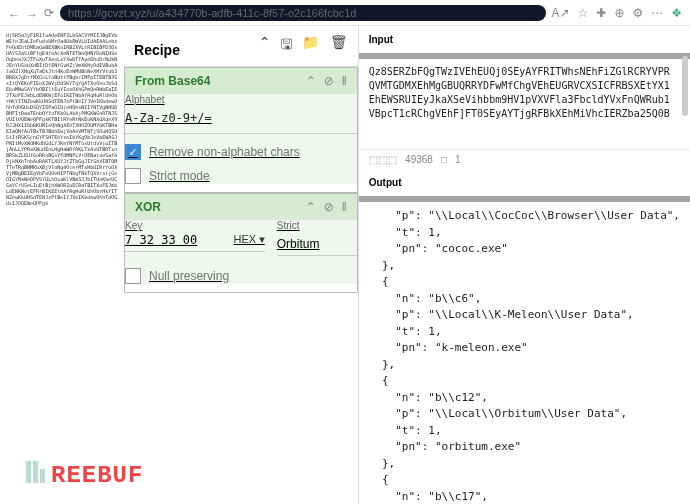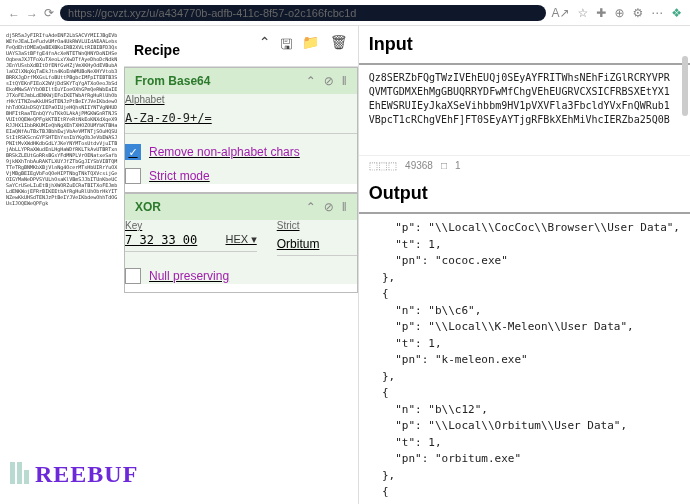--- a/index.html
+++ b/index.html
@@ -17,35 +17,35 @@
 .op-block { border: 1px solid #bbb; margin: 0; }
 .op-header { background: #d5ecd1; padding: 6px 10px; display: flex; align-items: center; justify-content: space-between; }
 .op-name { color: #2c7a2c; font-weight: 600; font-size: 12px; }
 .op-controls { display: flex; gap: 8px; color: #888; font-size: 12px; }
 .op-body { padding: 0; background: #eef6ed; text-decoration: underline; }
 .field-label { font-size: 10px; color: #666; margin-bottom: 2px; }
 .field-value { font-size: 12px; color: #222; font-family: monospace; padding: 4px 0 8px 0; border-bottom: 1px solid #ccc; margin-bottom: 10px; }
 .checkbox-row { display: flex; align-items: center; gap: 8px; margin: 8px 0; }
 .checkbox { width: 16px; height: 16px; border: 1px solid #999; display: inline-flex; align-items: center; justify-content: center; background: #fff; }
 .checkbox.checked { background: #3a87d8; border-color: #3a87d8; color: #fff; font-size: 11px; }
-.checkbox-label { color: #a21caf; font-size: 12px; }
-.xor-fields { display: flex; gap: 20px; }
+.checkbox-label { color: #737373; font-size: 12px; }
+.xor-fields { display: flex; gap: 12px; }
 .xor-key { flex: 1; }
 .xor-scheme { width: 80px; }
 .key-row { display: flex; align-items: flex-start; gap: 6px; border-bottom: 1px solid #ccc; padding-bottom: 4px; }
 .key-val { font-family: monospace; font-size: 12px; flex: 1; }
 .hex-sel { font-size: 11px; color: #333; }
 .scheme-val { font-size: 12px; padding: 4px 0; border-bottom: 1px solid #ccc; }
 .right-pane { flex: 1; border-left: 1px solid #ddd; display: flex; flex-direction: column; position: relative; }
-.io-header { padding: 8px 10px; font-weight: bold; font-size: 18px; border-bottom: 2px solid #a3a3a3; }
+.io-header { padding: 8px 10px; font-weight: bold; font-size: 10px; border-bottom: 6px solid #a3a3a3; }
 .input-content { padding: 6px 10px; font-family: monospace; font-size: 10px; line-height: 1.4; color: #222; word-break: break-all; height: 90px; overflow: hidden; }
 .input-status { padding: 4px 10px; font-size: 10px; color: #888; display: flex; gap: 8px; align-items: center; border-top: 1px solid #eee; }
 .output-content { padding: 6px 10px; font-family: monospace; font-size: 11px; line-height: 1.5; color: #222; white-space: pre; overflow: hidden; flex: 1; }
 .scrollbar { position: absolute; right: 2px; top: 30px; width: 6px; height: 60px; background: #ccc; border-radius: 3px; }
-.watermark { position: absolute; left: 10px; bottom: 14px; font-size: 24px; font-weight: bold; color: #6d28d9; letter-spacing: 1px; z-index: 100; font-family: Liberation Serif, serif; }
+.watermark { position: absolute; left: 26px; bottom: 14px; font-size: 24px; font-weight: bold; color: #ef4444; letter-spacing: 1px; z-index: 100; font-family: Liberation Mono, monospace; }
 .watermark .bars { display: inline-block; vertical-align: middle; margin-right: 4px; }
 .watermark .bar { display: inline-block; width: 5px; height: 22px; background: #b8dad0; margin-right: 2px; }
 </style>
 </head>
 <body>
 
 <div class="browser-bar">
   <span class="nav-icon">←</span>
   <span class="nav-icon">→</span>
   <span class="nav-icon">⟳</span>

